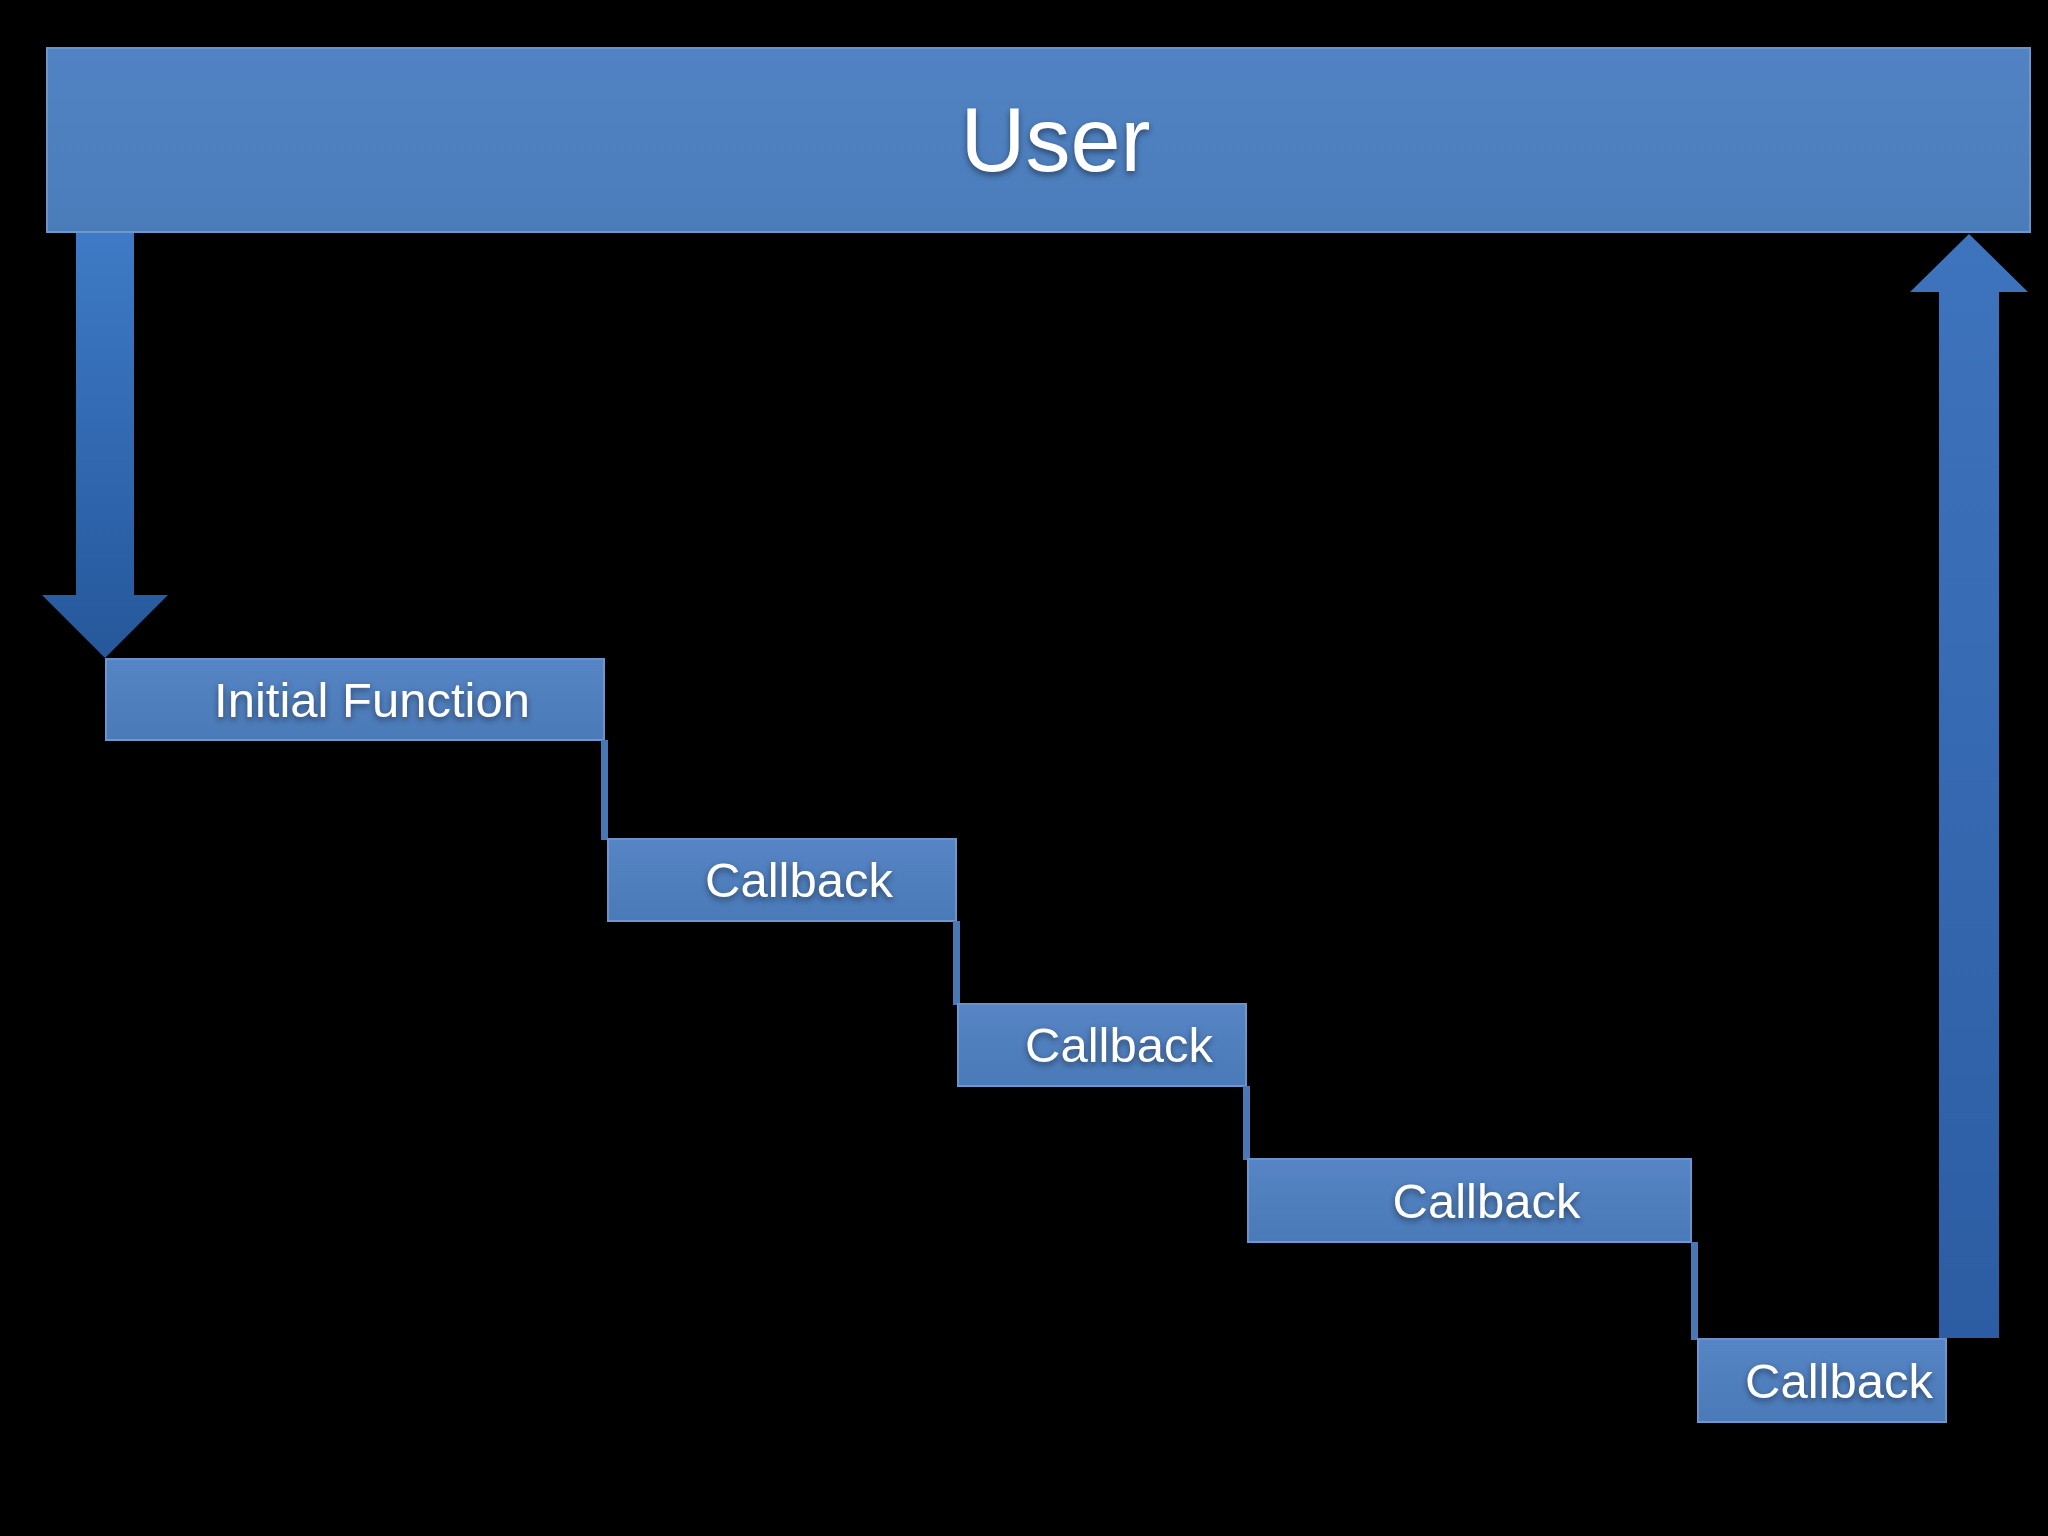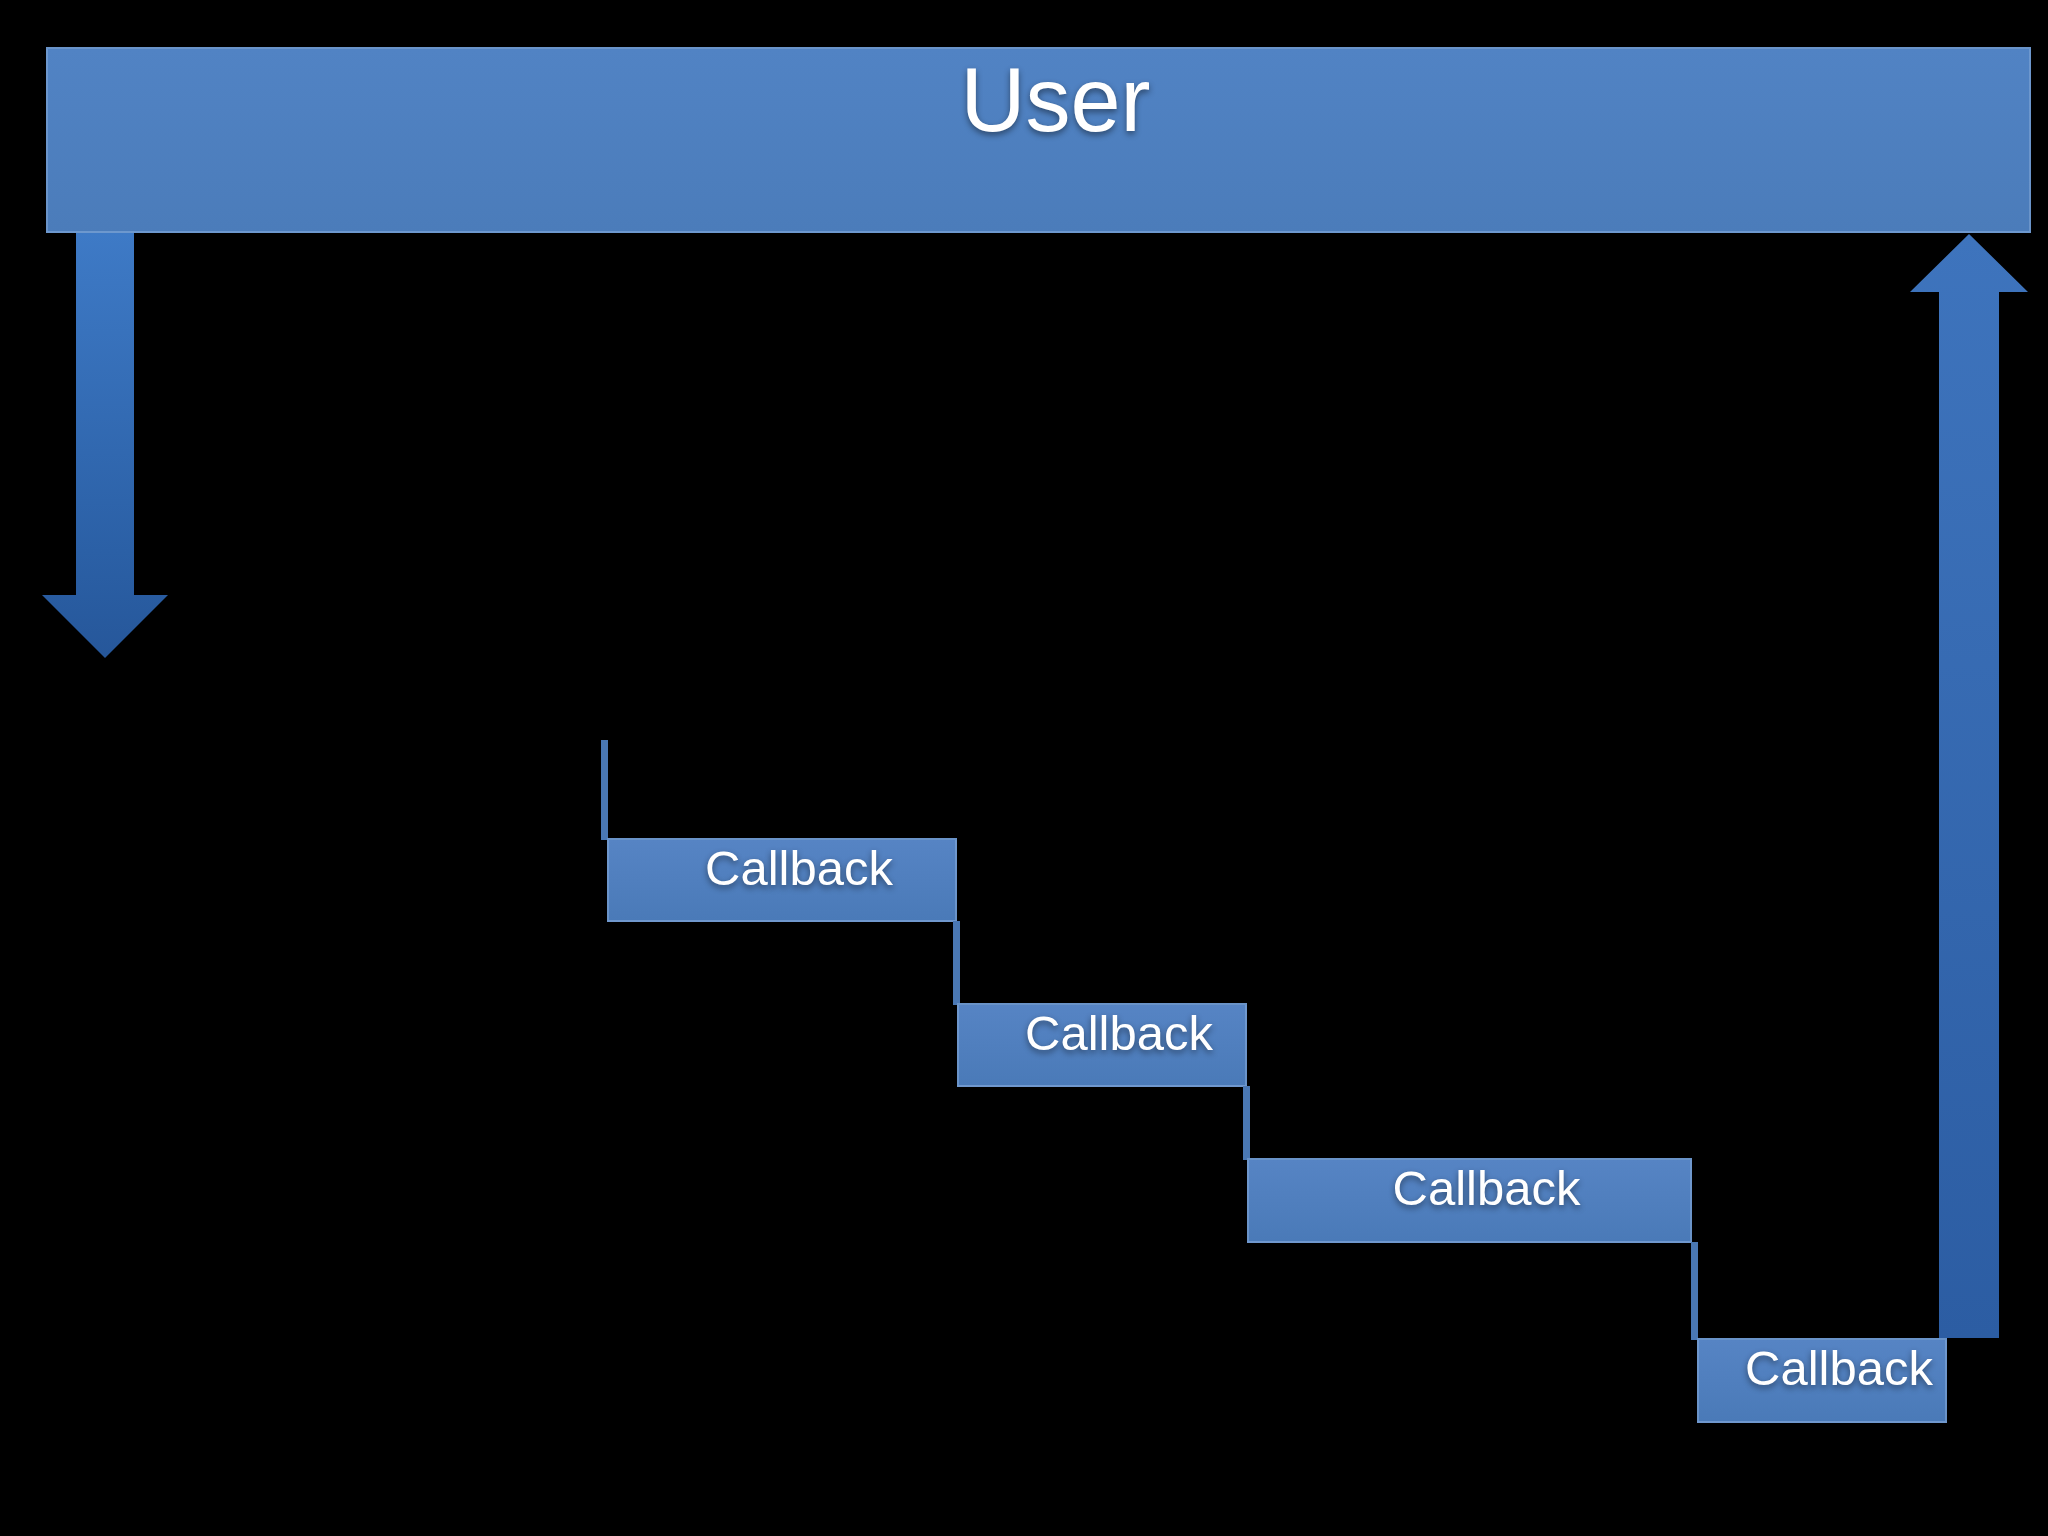--- a/index.html
+++ b/index.html
@@ -8,20 +8,21 @@
     position: relative;
     width: 2048px;
     height: 1536px;
     background: #000000;
     overflow: hidden;
     font-family: "Liberation Sans", sans-serif;
   }
   .node {
     position: absolute;
     display: flex;
+    align-items: center;
     justify-content: center;
     background: linear-gradient(180deg, #5684c4 0%, #4a7ab8 100%);
     border: 2px solid rgba(145, 178, 220, 0.45);
     color: #ffffff;
     text-shadow: 0 3px 6px rgba(0,0,0,0.45);
     white-space: nowrap;
     padding-left: 34px;
   }
   .user-bar {
     left: 46px; top: 47px; width: 1985px; height: 186px;
@@ -78,20 +79,23 @@
   <svg class="arrow-up-svg" viewBox="0 0 118 1104" aria-hidden="true">
     <defs>
       <linearGradient id="gUp" x1="0" y1="0" x2="0" y2="1">
         <stop offset="0" stop-color="#3e74bd"></stop>
         <stop offset="1" stop-color="#2c5da3"></stop>
       </linearGradient>
     </defs>
     <polygon points="59,0 118,58 89,58 89,1104 29,1104 29,58 0,58" fill="url(#gUp)"></polygon>
   </svg>
 
+  <div class="node box-initial">
+    <span class="box-label">Initial Function</span>
+  </div>
 
   <div class="connector conn-0"></div>
 
   <div class="node box-cb1">
     <span class="box-label">Callback</span>
   </div>
 
   <div class="connector conn-1"></div>
 
   <div class="node box-cb2">

